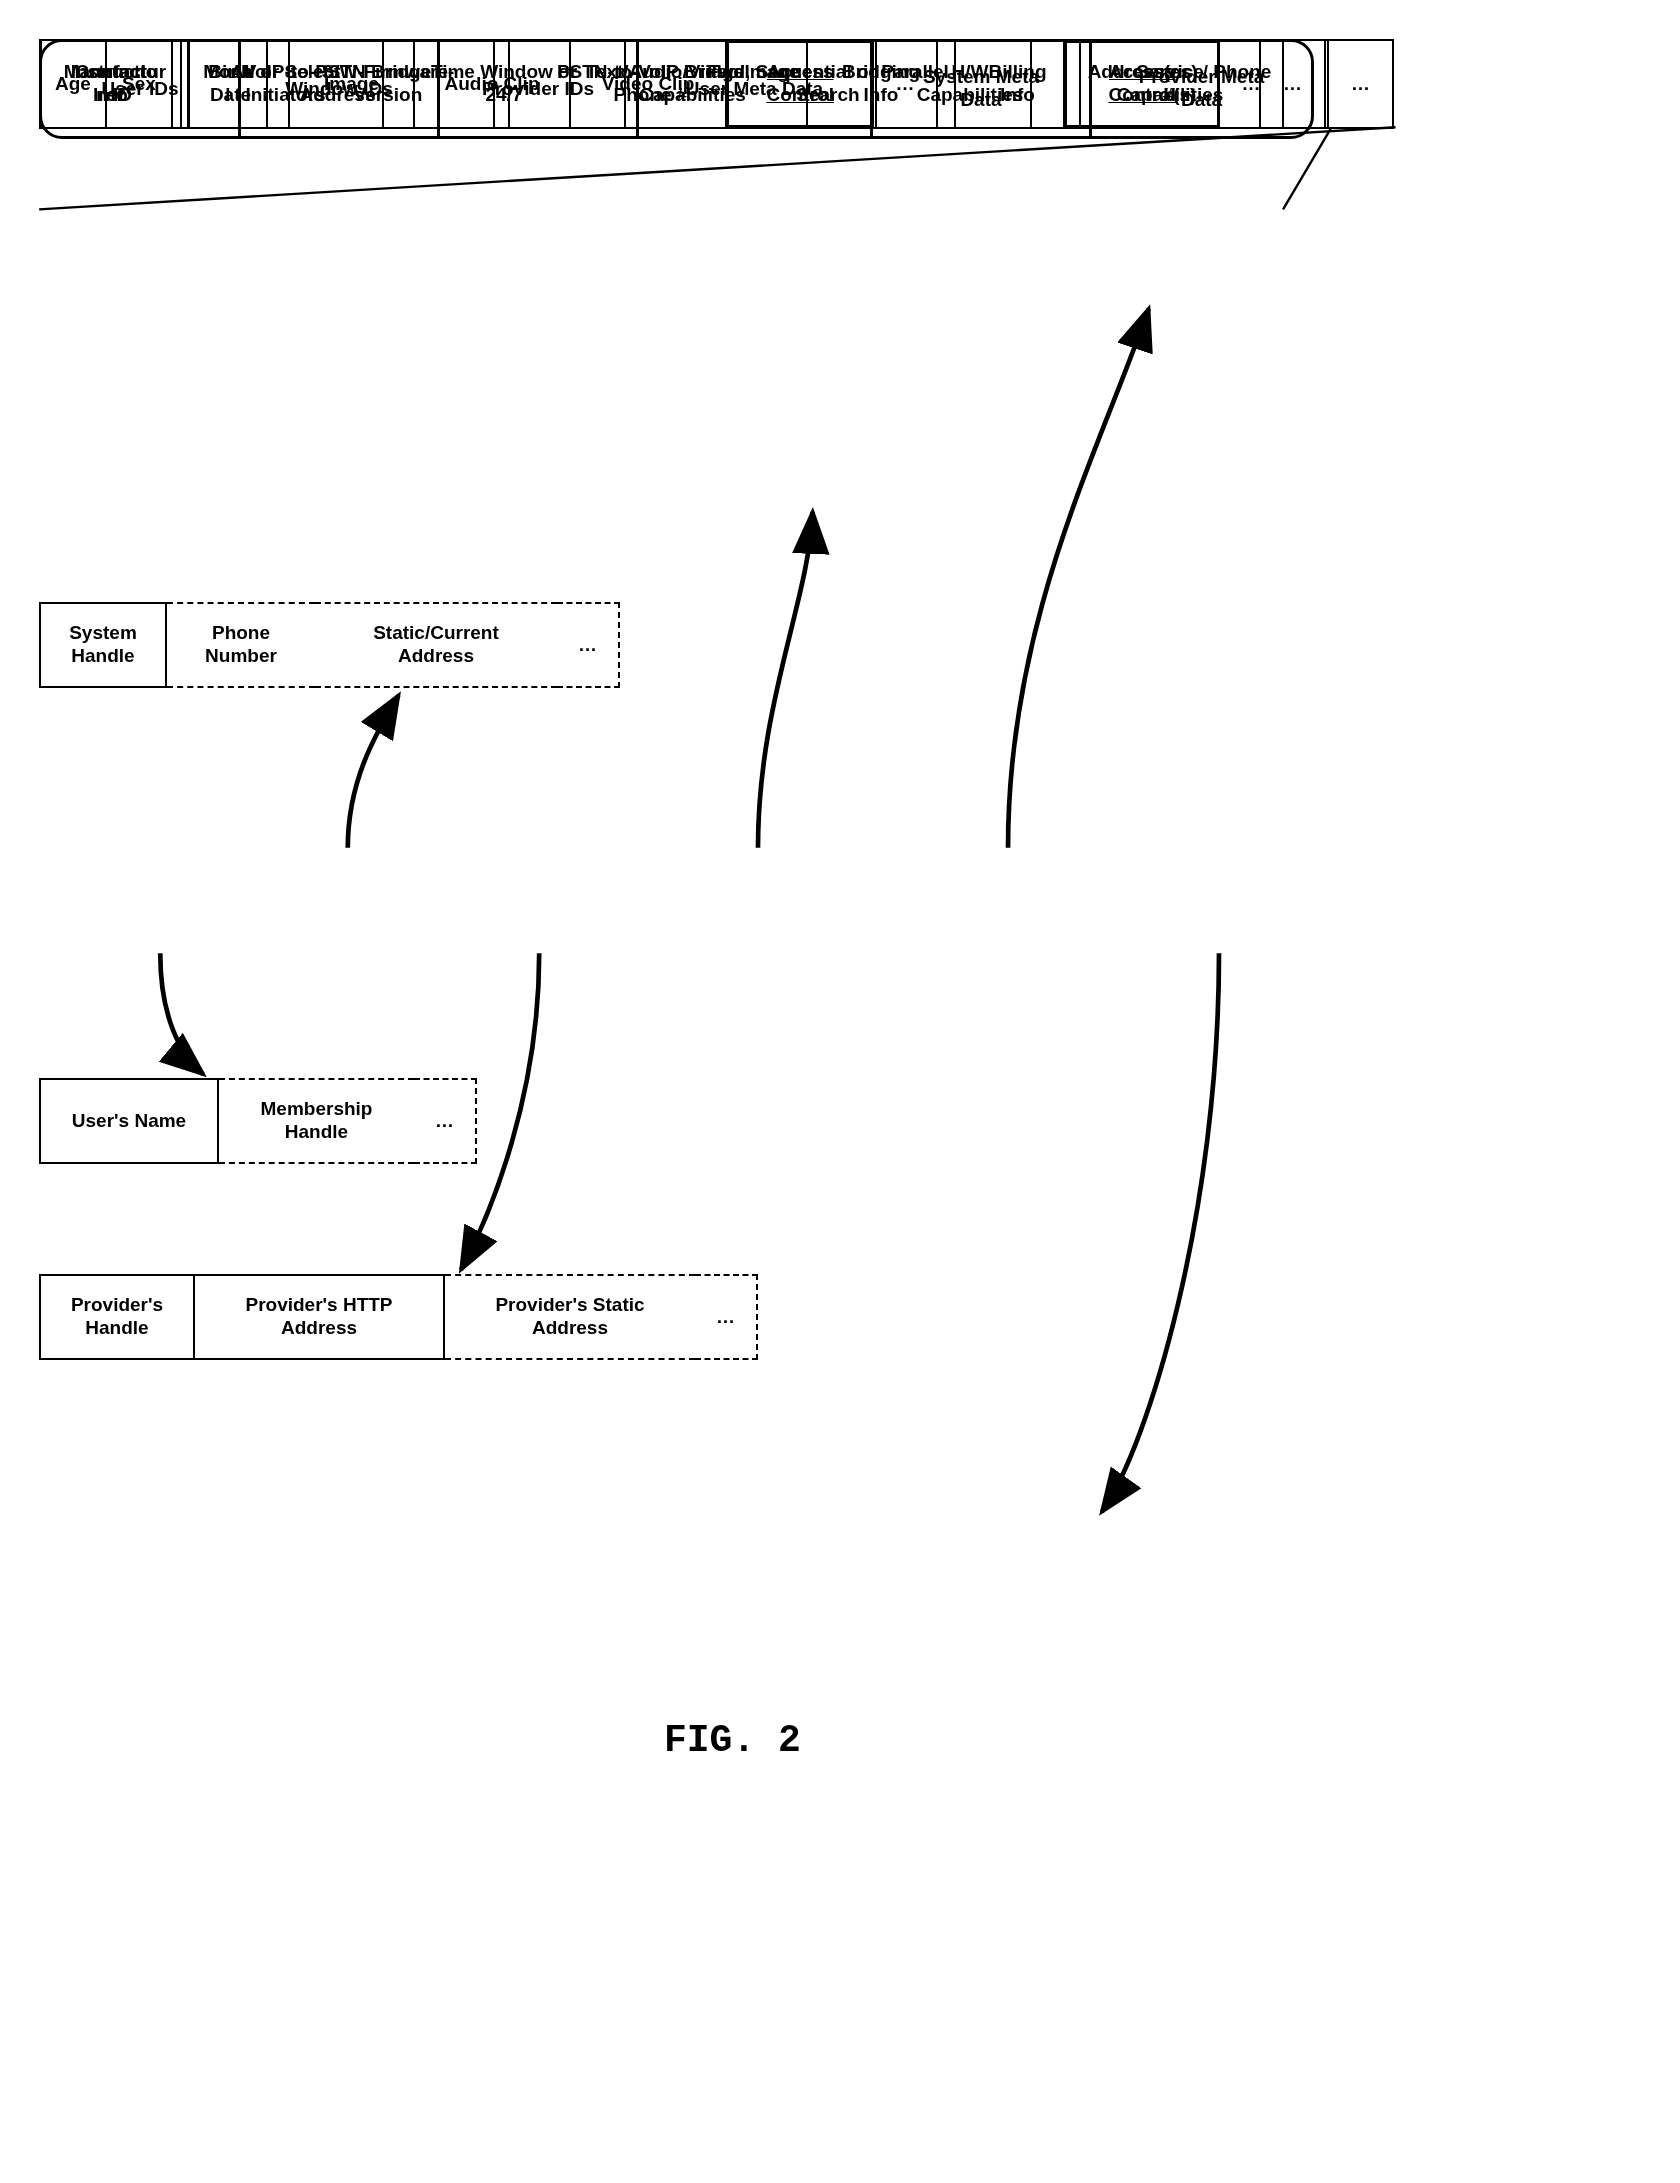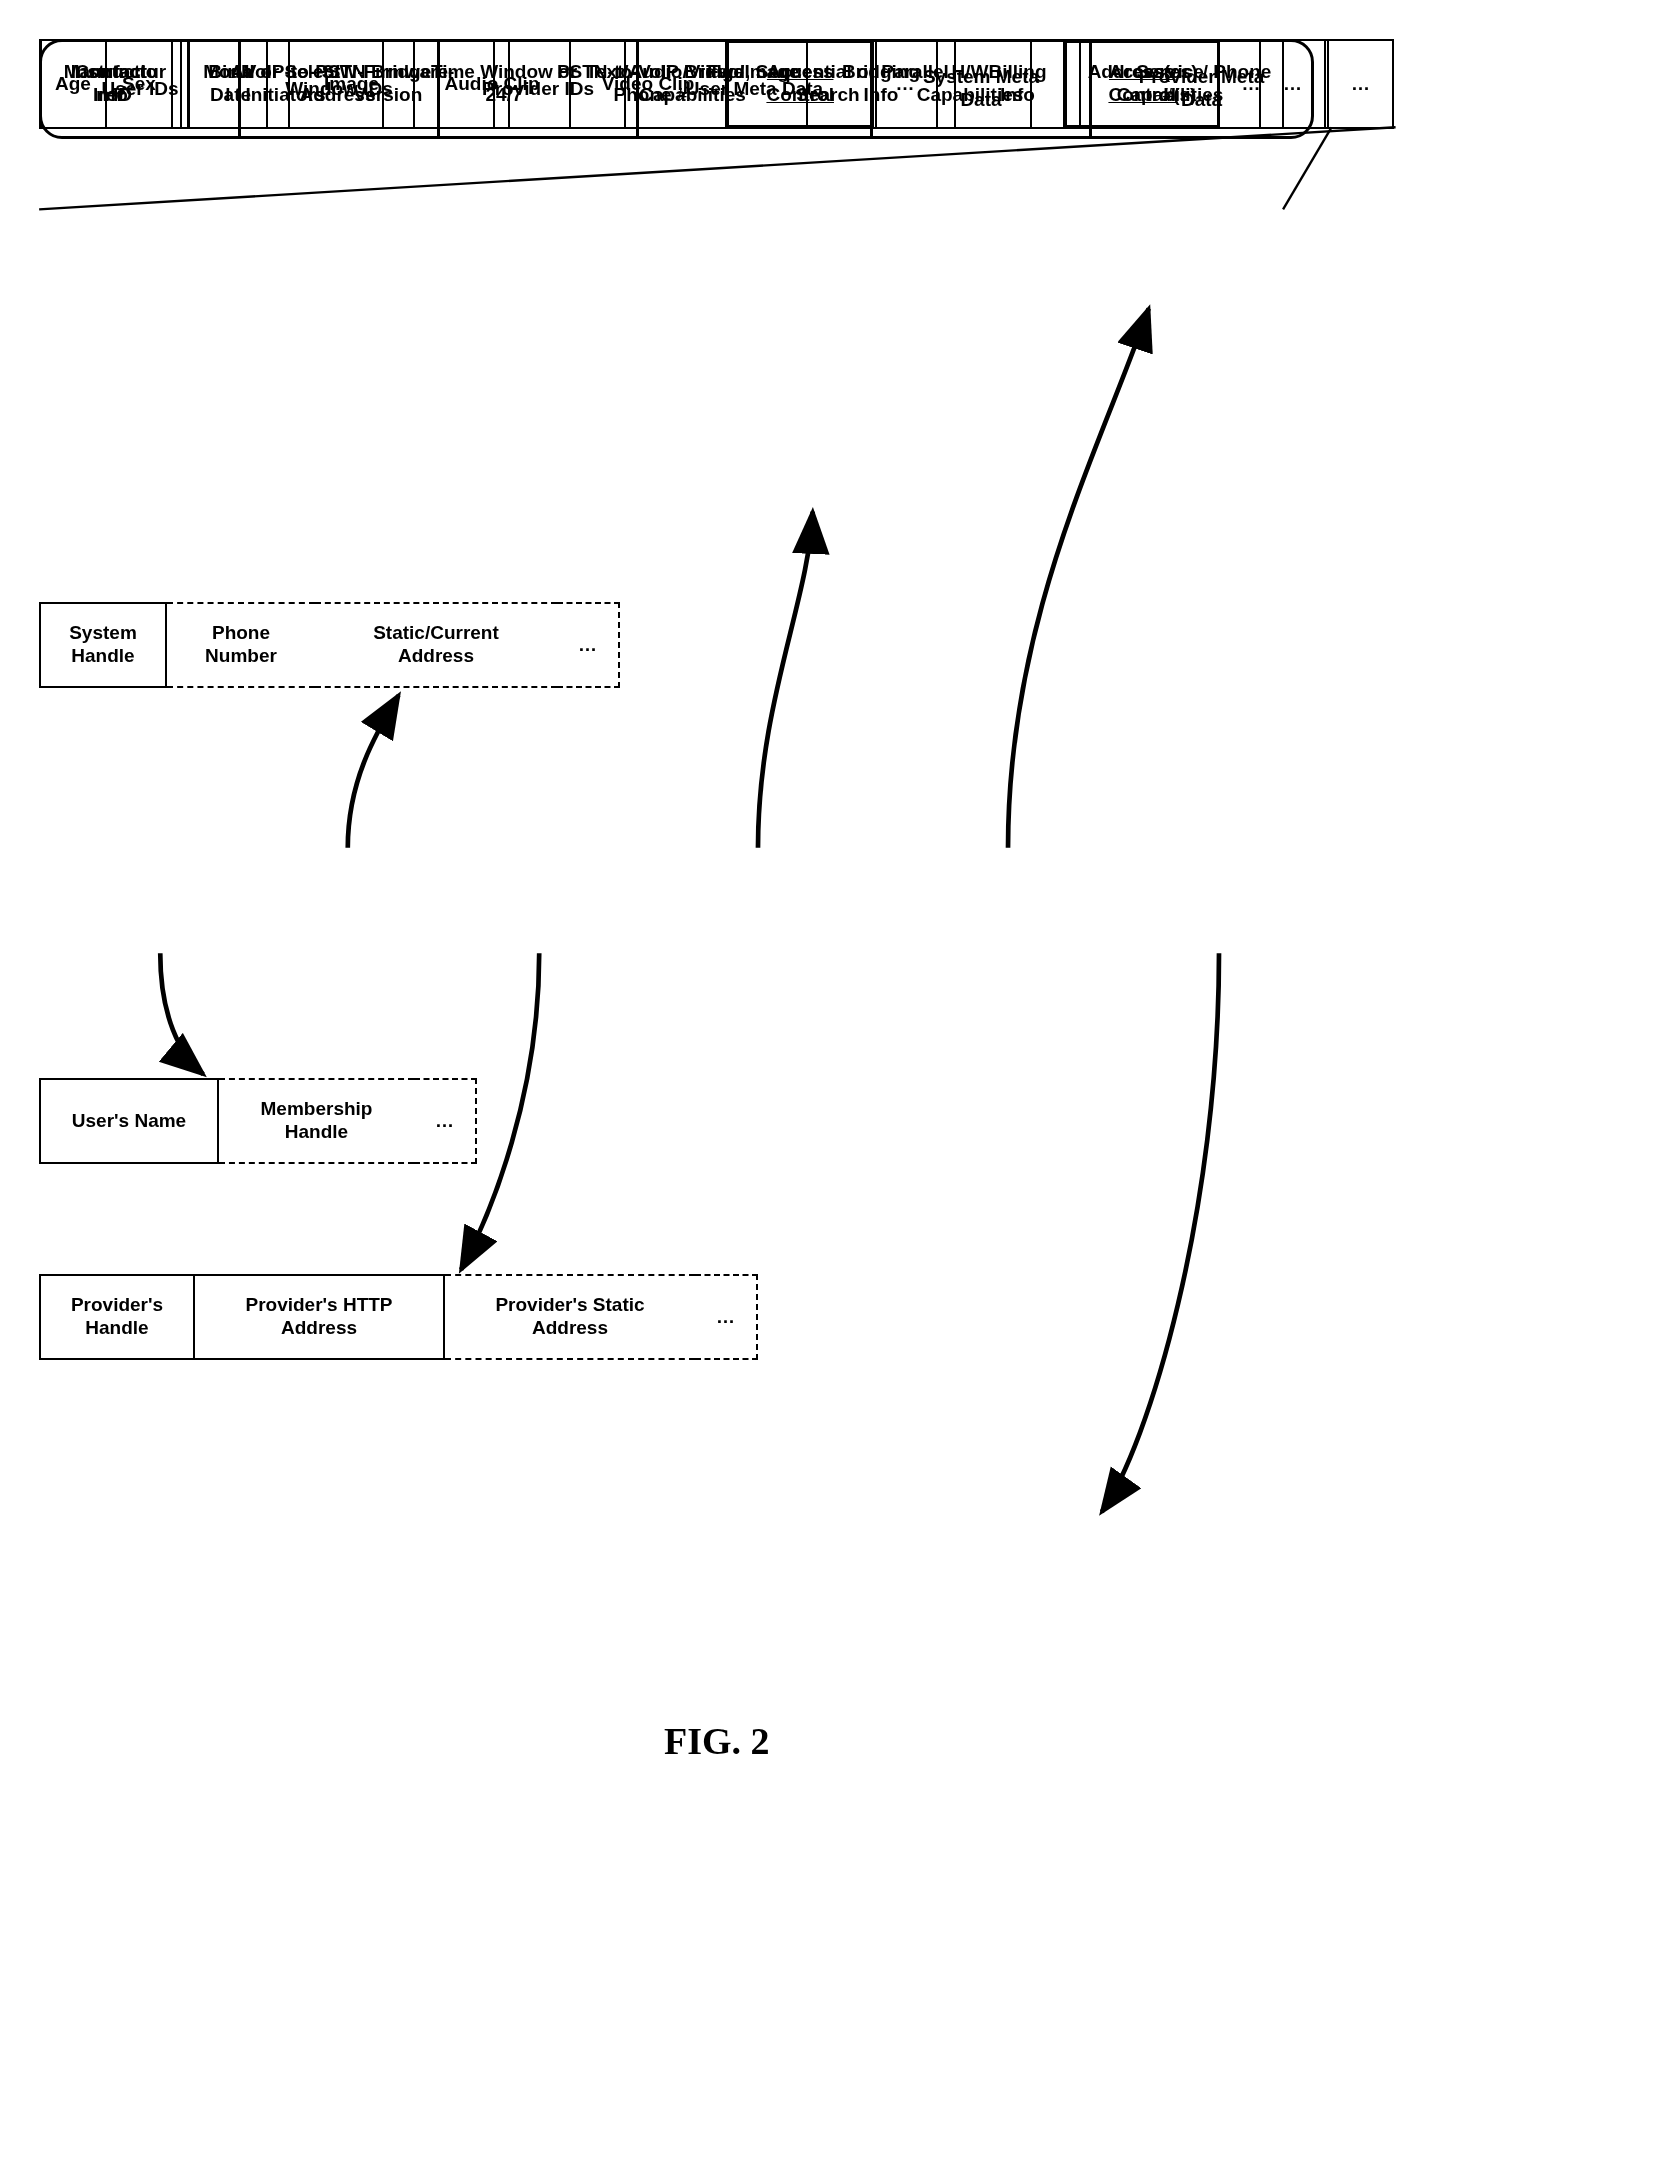--- a/index.html
+++ b/index.html
@@ -41,21 +41,21 @@
     justify-content: center;
     text-align: center;
     line-height: 1.2;
     box-sizing: border-box;
   }
   .dashed-cell:last-child { border-right: 2.3px dashed #000; }
   .caption {
     position: absolute;
     font-size: 38px;
     font-weight: bold;
-    font-family: Liberation Serif, serif;
+    font-family: Liberation Mono, monospace;
   }
   svg.connector {
     position: absolute;
     top: 0; left: 0;
     pointer-events: none;
   }
 </style>
 </head>
 <body>
 

